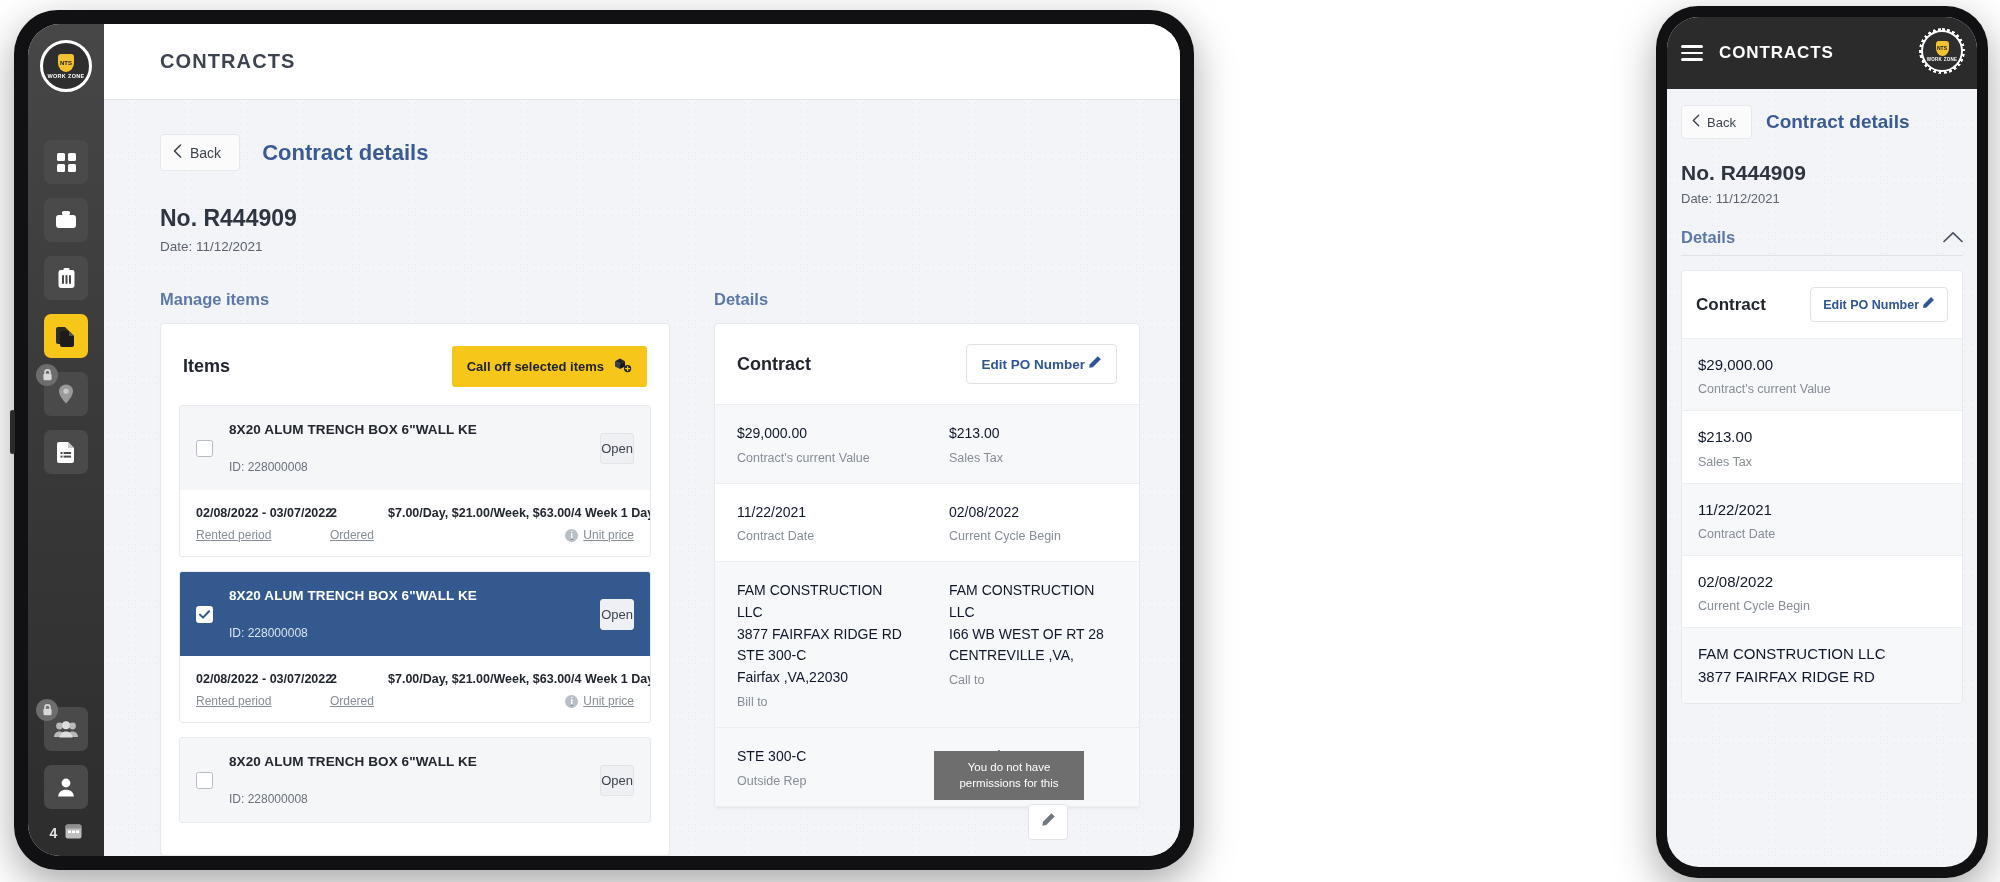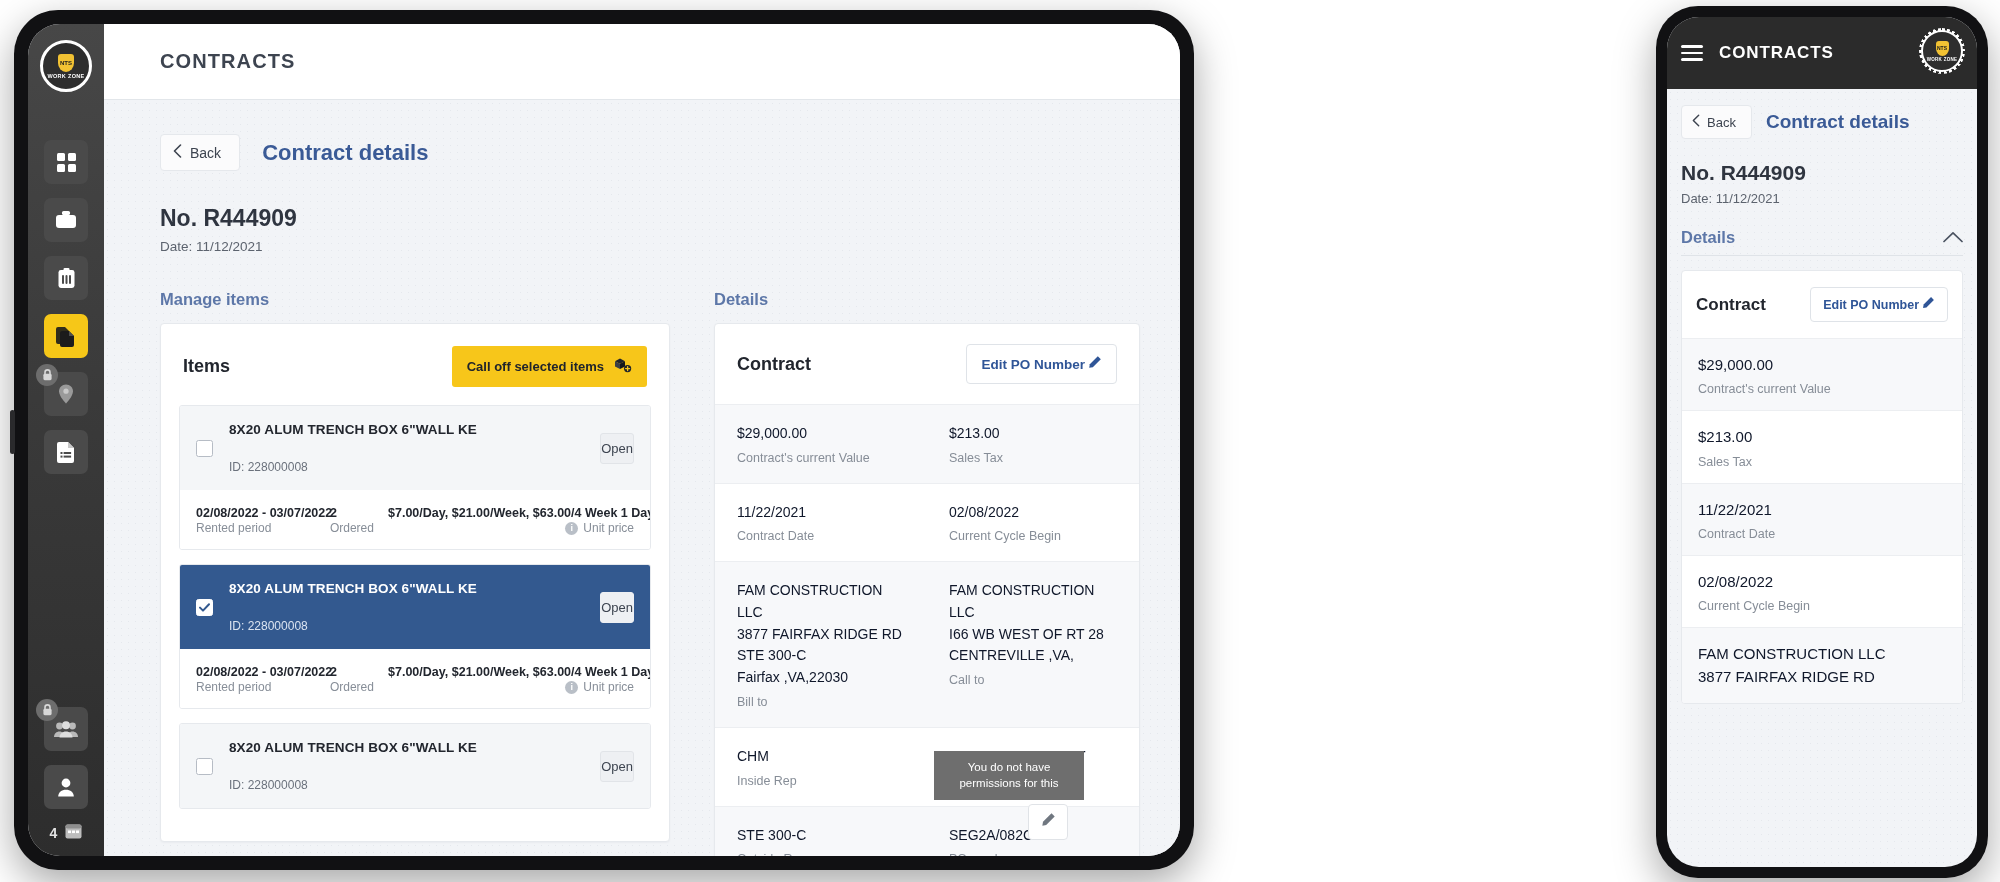--- a/index.html
+++ b/index.html
@@ -158,21 +158,21 @@
     margin-left: auto; background: #eef0f3; border: 1px solid #e1e4e8;
     border-radius: 3px; padding: 7px 0; font-size: 13px; color: #3d4450; cursor: pointer;
   }
   .item-block.selected .open-btn { background:#eef0f3; border-color:#eef0f3; }
   .item-bottom {
     background: #fff; display: flex; align-items: flex-start;
     padding: 16px 16px 14px 16px; gap: 22px;
   }
   .mini { min-width: 0; }
   .mini-v { font-size: 12.5px; font-weight: 700; color: #22262e; white-space: nowrap; }
-  .mini-l { font-size: 12px; color: #878e98; margin-top: 1px; display:flex; align-items:center; gap:5px;}
+  .mini-l { font-size: 12px; color: #878e98; margin-top: 8px; display:flex; align-items:center; gap:5px;text-decoration:underline;}
   .mini.price { margin-left: auto; text-align: right; }
   .mini.price .mini-l { justify-content: flex-end; }
   .info-dot {
     width: 13px; height: 13px; border-radius: 50%; background: #b9bfc7;
     color: #fff; font-size: 9px; font-weight: 700; display:inline-flex;
     align-items:center; justify-content:center;
   }
 
   .kv-grid { border-top: 1px solid #eceef1; }
   .kv-row { display: flex; border-bottom: 1px solid #eceef1; }
@@ -534,30 +534,20 @@
                     <div class="kv-l">Bill to</div>
                   </div>
                   <div class="kv-cell">
                     <div class="kv-v" style="white-space:pre-line">FAM CONSTRUCTION LLC
 I66 WB WEST OF RT 28
 CENTREVILLE ,VA,</div>
                     <div class="kv-l">Call to</div>
                   </div>
                 </div>
 
-                <div class="kv-row">
-                  <div class="kv-cell">
-                    <div class="kv-v">CHM</div>
-                    <div class="kv-l">Inside Rep</div>
-                  </div>
-                  <div class="kv-cell">
-                    <div class="kv-v">NET UPON RECEIPT</div>
-                    <div class="kv-l">Terms</div>
-                  </div>
-                </div>
 
                 <div class="kv-row alt">
                   <div class="kv-cell">
                     <div class="kv-v">STE 300-C</div>
                     <div class="kv-l">Outside Rep</div>
                   </div>
                   <div class="kv-cell">
                     <div class="kv-v">SEG2A/082C</div>
                     <div class="kv-l">PO number</div>
                   </div>

